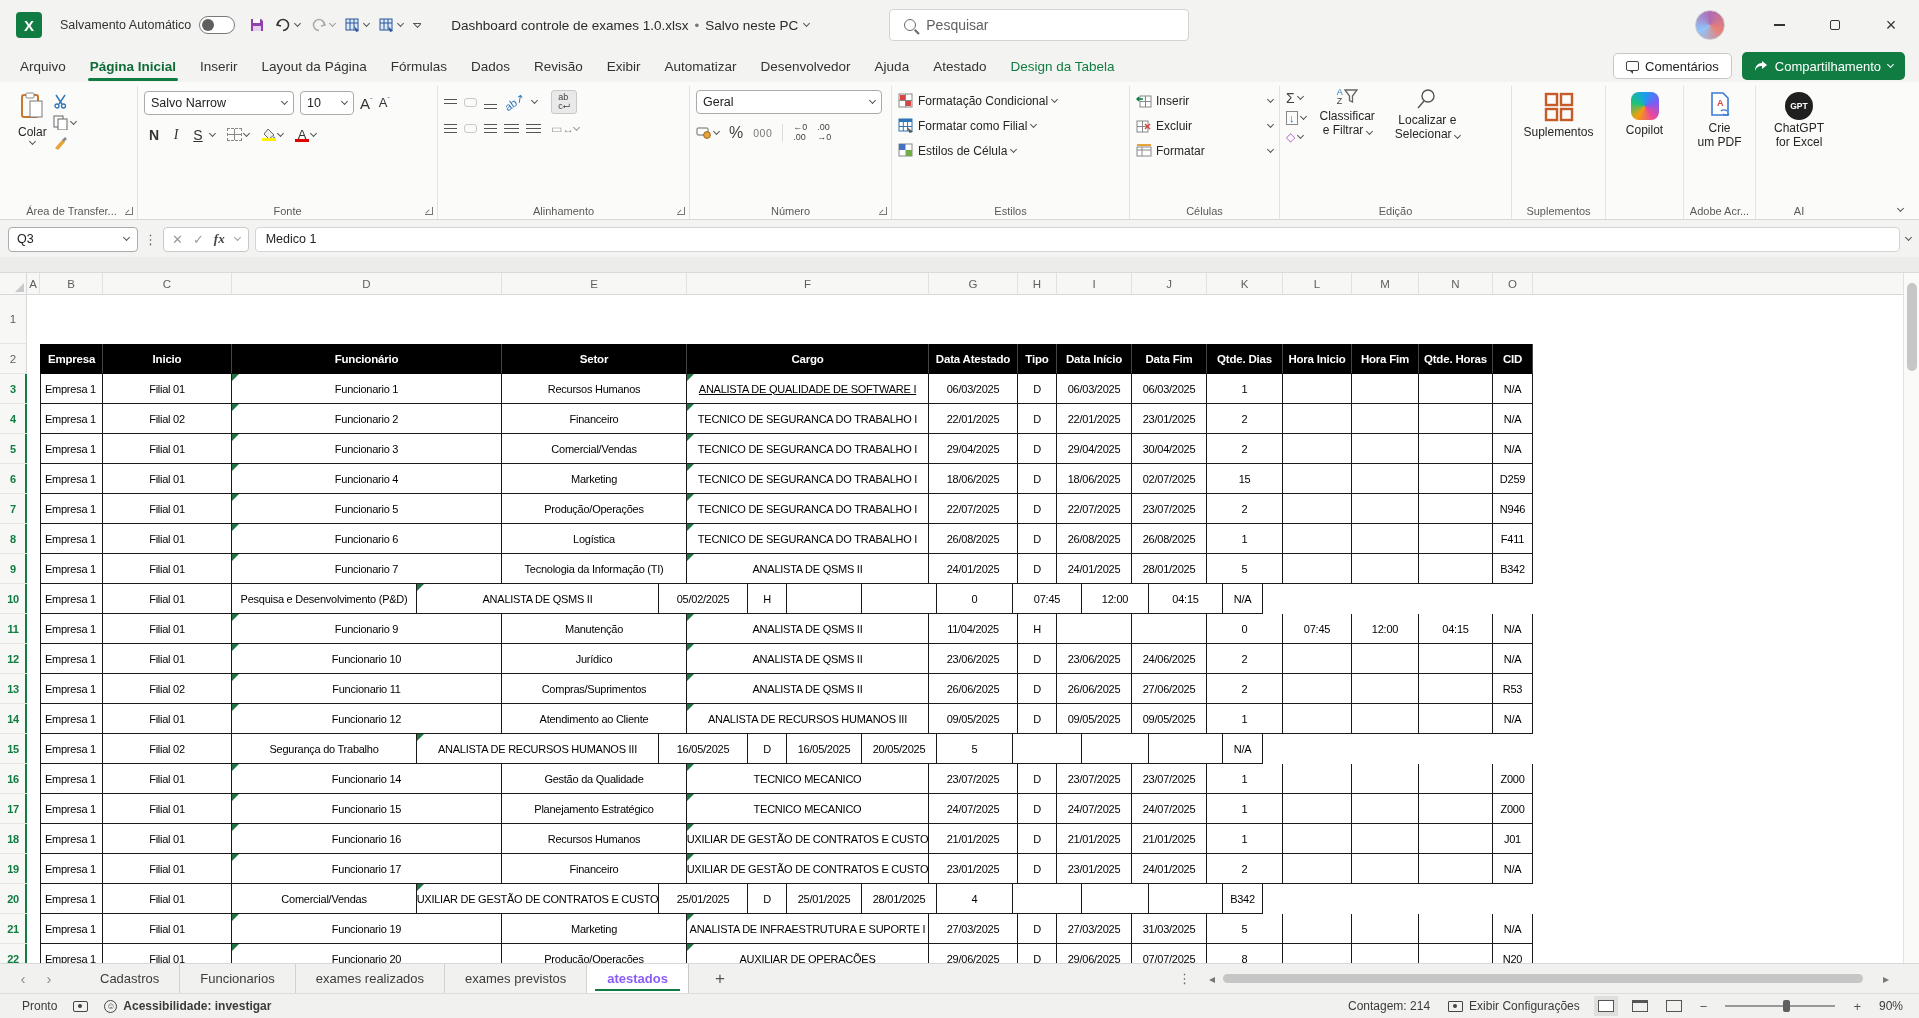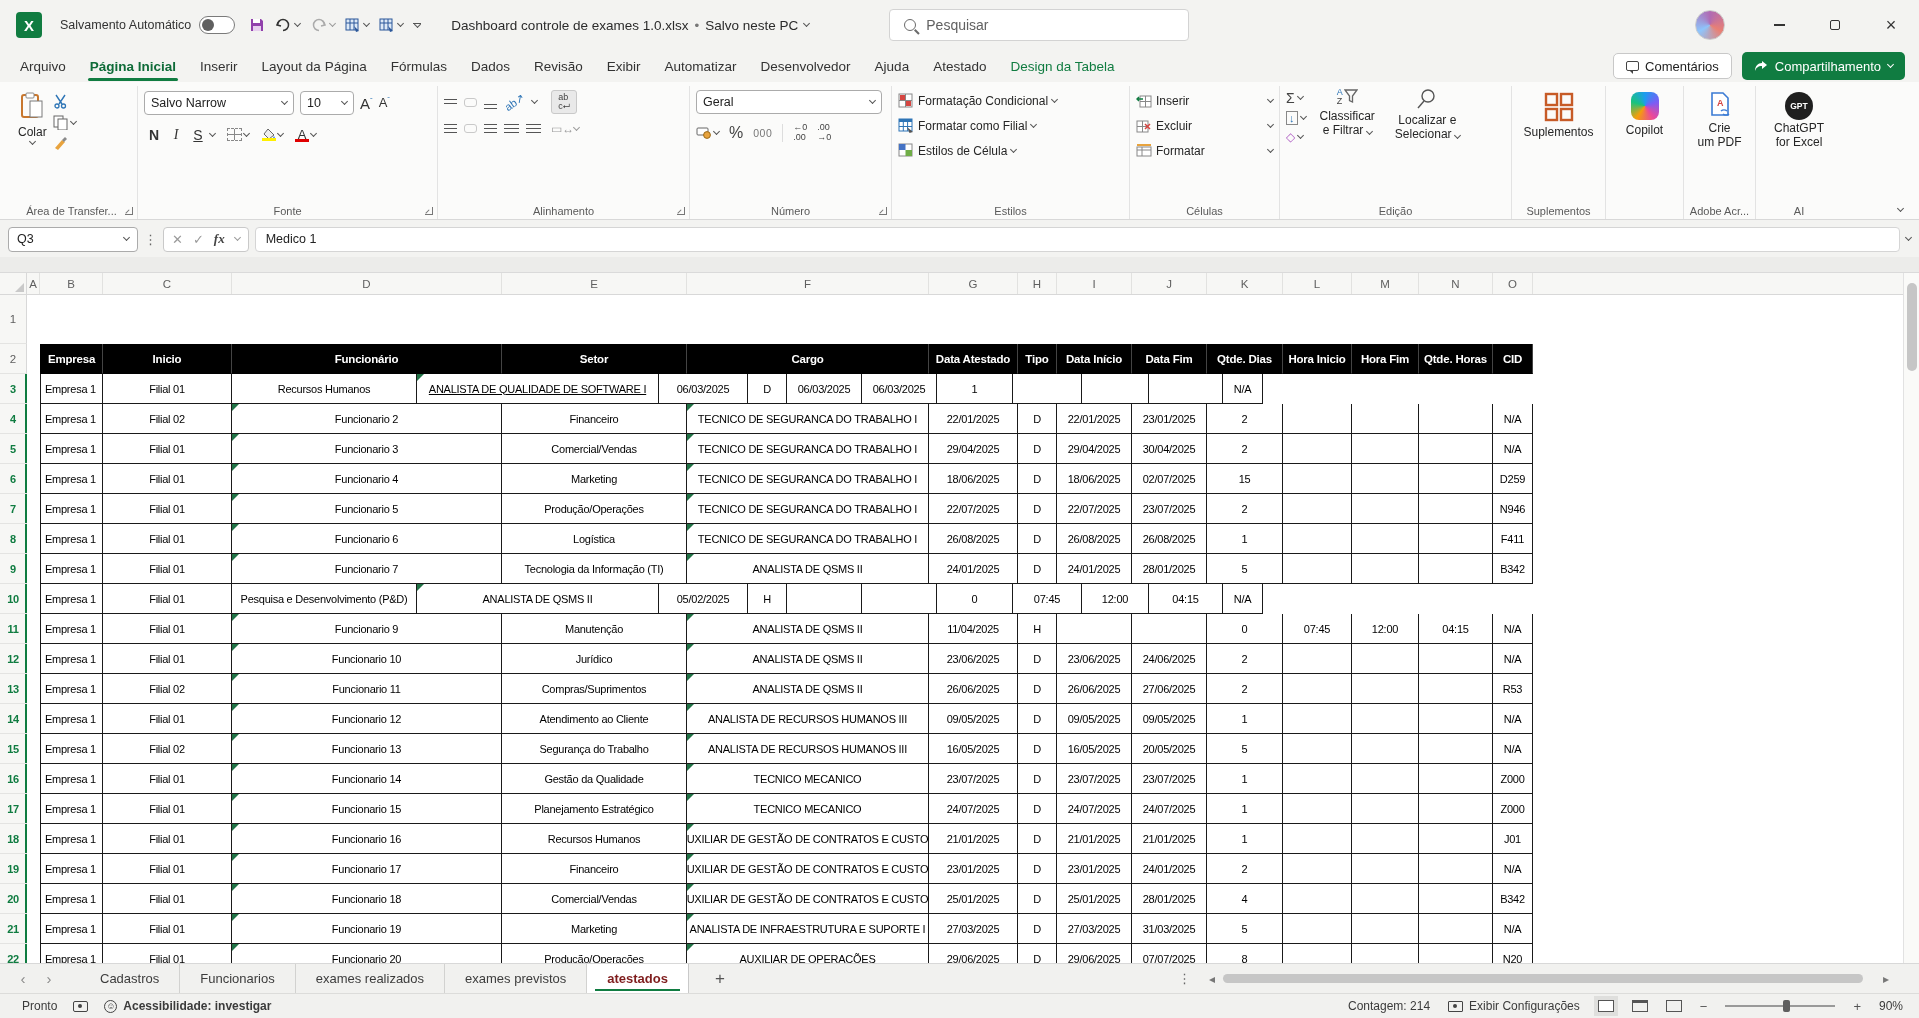--- a/index.html
+++ b/index.html
@@ -85,21 +85,21 @@
   .tcell.left { justify-content:flex-start; padding-left:4px; }
   .tcell.tri::before { content:""; position:absolute; left:0; top:0; border-right:7px solid transparent; border-top:7px solid #217346; }
   .vscroll { position:absolute; right:0; top:0; width:16px; height:690px; background:#FAFAF8; border-left:1px solid #E2E2E2; }
   .vthumb { position:absolute; left:3px; top:10px; width:10px; height:88px; background:#C6C6C6; border-radius:6px; }
 
   
   .sheetbar { top:963px; left:0; width:1919px; height:30px; background:#F1F1EF; border-top:1px solid #D8D8D8; display:flex; align-items:center; }
   .navarr { color:#8a8a8a; font-size:15px; width:26px; text-align:center; }
   #sheettabs { display:flex; align-items:stretch; height:100%; margin-left:18px; }
   .stab { display:flex; align-items:center; padding:0 20px; font-size:13px; color:#3c3c3c; border-right:1px solid #D2D2D0; position:relative; white-space:nowrap; }
-  .stab.active { background:#fff; color:#7f1d1d; font-weight:bold; border-right:1px solid #C9C9C9; }
+  .stab.active { background:#fff; color:#8b5cf6; font-weight:bold; border-right:1px solid #C9C9C9; }
   .stab.active::after { content:""; position:absolute; left:8px; right:8px; bottom:2px; height:2.5px; background:#107C41; }
   .addsheet { font-size:17px; color:#555; margin-left:26px; }
   .hscroll { margin-left:auto; display:flex; align-items:center; gap:4px; margin-right:30px; }
   .harr { color:#777; font-size:12px; }
   .htrack { width:660px; height:11px; position:relative; }
   .hthumb { position:absolute; left:4px; top:1px; height:9px; width:640px; background:#C6C6C6; border-radius:5px; }
 
   
   .statusbar { top:993px; left:0; width:1919px; height:25px; background:#F1F1EF; border-top:1px solid #DCDCDA; display:flex; align-items:center; font-size:12px; color:#3b3b3b; }
   .sb-left { display:flex; align-items:center; gap:16px; margin-left:22px; }
@@ -560,20 +560,21 @@
           <div class="thcell" style="width: 69px;">Hora Inicio</div>
           <div class="thcell" style="width: 67px;">Hora Fim</div>
           <div class="thcell" style="width: 74px;">Qtde. Horas</div>
           <div class="thcell" style="width: 40px;">CID</div>
         </div>
         <div class="grow" style="height: 30px;">
           <div class="gut sel cellfont" style="height: 30px;">3</div>
           <div style="width: 13px;"></div>
           <div class="tcell cellfont left" style="width: 63px; border-left: 1px solid rgb(26, 26, 26);">Empresa 1</div>
           <div class="tcell cellfont" style="width: 129px;">Filial 01</div>
+          <div class="tcell cellfont tri" style="width: 270px;">Funcionario 1</div>
           <div class="tcell cellfont" style="width: 185px;">Recursos Humanos</div>
           <div class="tcell cellfont tri" style="width: 242px; text-decoration: underline;">ANALISTA DE QUALIDADE DE SOFTWARE I</div>
           <div class="tcell cellfont" style="width: 89px;">06/03/2025</div>
           <div class="tcell cellfont" style="width: 39px;">D</div>
           <div class="tcell cellfont" style="width: 75px;">06/03/2025</div>
           <div class="tcell cellfont" style="width: 75px;">06/03/2025</div>
           <div class="tcell cellfont" style="width: 76px;">1</div>
           <div class="tcell cellfont" style="width: 69px;"></div>
           <div class="tcell cellfont" style="width: 67px;"></div>
           <div class="tcell cellfont" style="width: 74px;"></div>
@@ -774,21 +775,20 @@
           <div class="tcell cellfont" style="width: 69px;"></div>
           <div class="tcell cellfont" style="width: 67px;"></div>
           <div class="tcell cellfont" style="width: 74px;"></div>
           <div class="tcell cellfont" style="width: 40px;">N/A</div>
         </div>
         <div class="grow" style="height: 30px;">
           <div class="gut sel cellfont" style="height: 30px;">15</div>
           <div style="width: 13px;"></div>
           <div class="tcell cellfont left" style="width: 63px; border-left: 1px solid rgb(26, 26, 26);">Empresa 1</div>
           <div class="tcell cellfont" style="width: 129px;">Filial 02</div>
-          <div class="tcell cellfont tri" style="width: 270px;">Funcionario 13</div>
           <div class="tcell cellfont" style="width: 185px;">Segurança do Trabalho</div>
           <div class="tcell cellfont tri" style="width: 242px;">ANALISTA DE RECURSOS HUMANOS III</div>
           <div class="tcell cellfont" style="width: 89px;">16/05/2025</div>
           <div class="tcell cellfont" style="width: 39px;">D</div>
           <div class="tcell cellfont" style="width: 75px;">16/05/2025</div>
           <div class="tcell cellfont" style="width: 75px;">20/05/2025</div>
           <div class="tcell cellfont" style="width: 76px;">5</div>
           <div class="tcell cellfont" style="width: 69px;"></div>
           <div class="tcell cellfont" style="width: 67px;"></div>
           <div class="tcell cellfont" style="width: 74px;"></div>
@@ -864,21 +864,20 @@
           <div class="tcell cellfont" style="width: 69px;"></div>
           <div class="tcell cellfont" style="width: 67px;"></div>
           <div class="tcell cellfont" style="width: 74px;"></div>
           <div class="tcell cellfont" style="width: 40px;">N/A</div>
         </div>
         <div class="grow" style="height: 30px;">
           <div class="gut sel cellfont" style="height: 30px;">20</div>
           <div style="width: 13px;"></div>
           <div class="tcell cellfont left" style="width: 63px; border-left: 1px solid rgb(26, 26, 26);">Empresa 1</div>
           <div class="tcell cellfont" style="width: 129px;">Filial 01</div>
-          <div class="tcell cellfont tri" style="width: 270px;">Funcionario 18</div>
           <div class="tcell cellfont" style="width: 185px;">Comercial/Vendas</div>
           <div class="tcell cellfont tri" style="width: 242px;">AUXILIAR DE GESTÃO DE CONTRATOS E CUSTOS</div>
           <div class="tcell cellfont" style="width: 89px;">25/01/2025</div>
           <div class="tcell cellfont" style="width: 39px;">D</div>
           <div class="tcell cellfont" style="width: 75px;">25/01/2025</div>
           <div class="tcell cellfont" style="width: 75px;">28/01/2025</div>
           <div class="tcell cellfont" style="width: 76px;">4</div>
           <div class="tcell cellfont" style="width: 69px;"></div>
           <div class="tcell cellfont" style="width: 67px;"></div>
           <div class="tcell cellfont" style="width: 74px;"></div>

